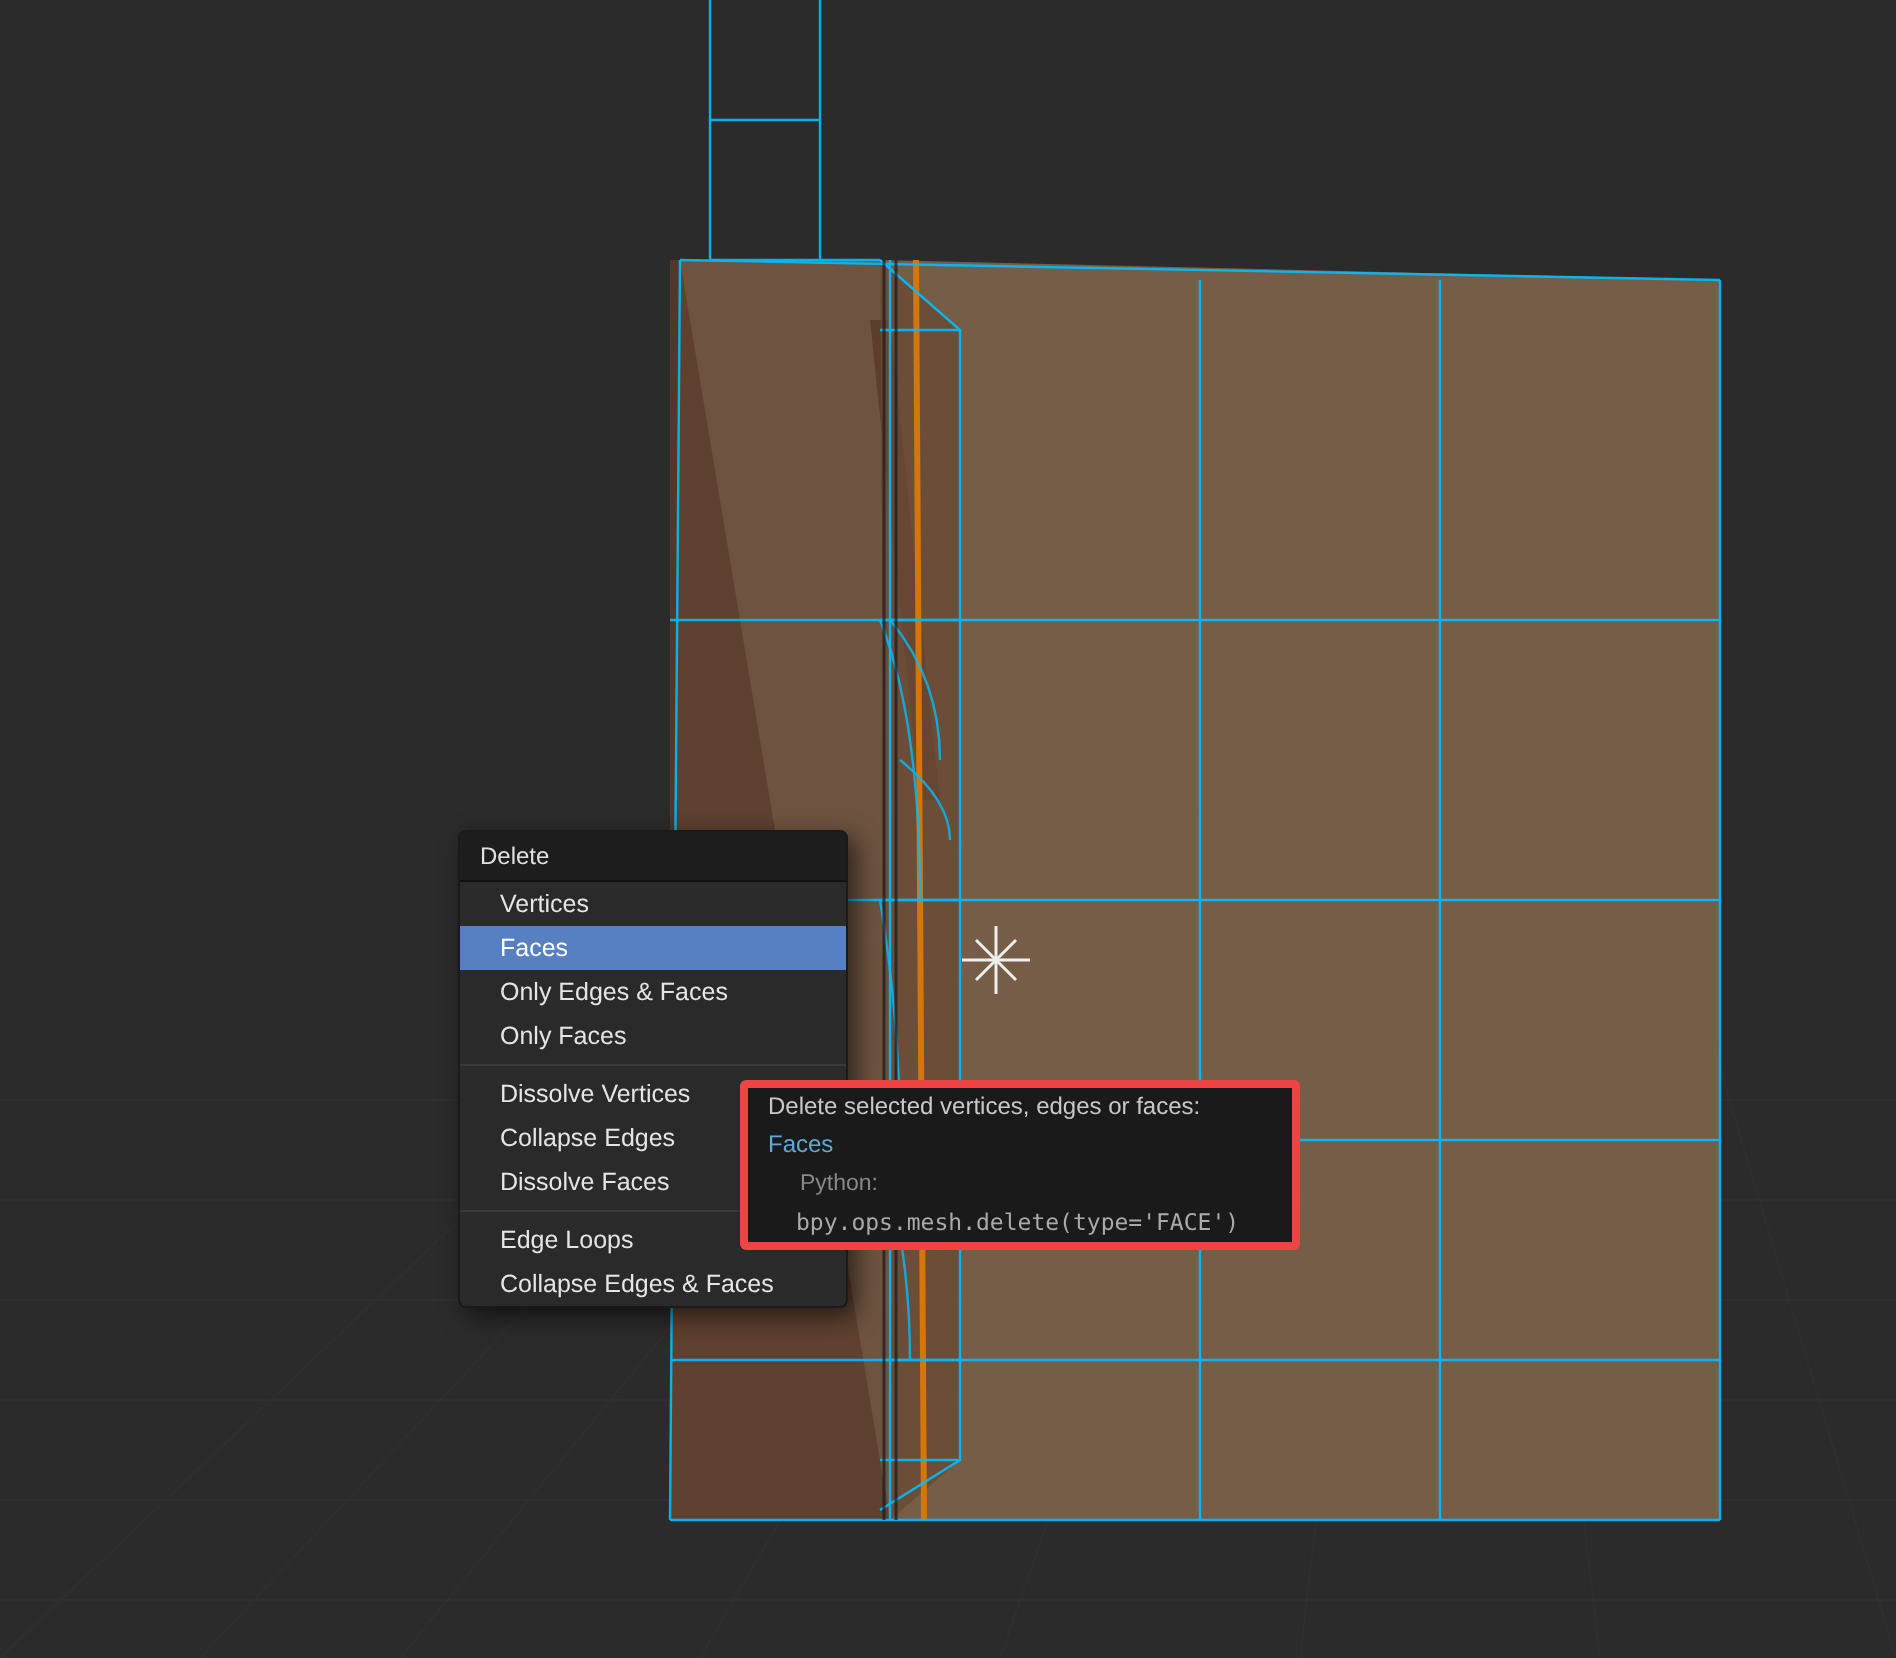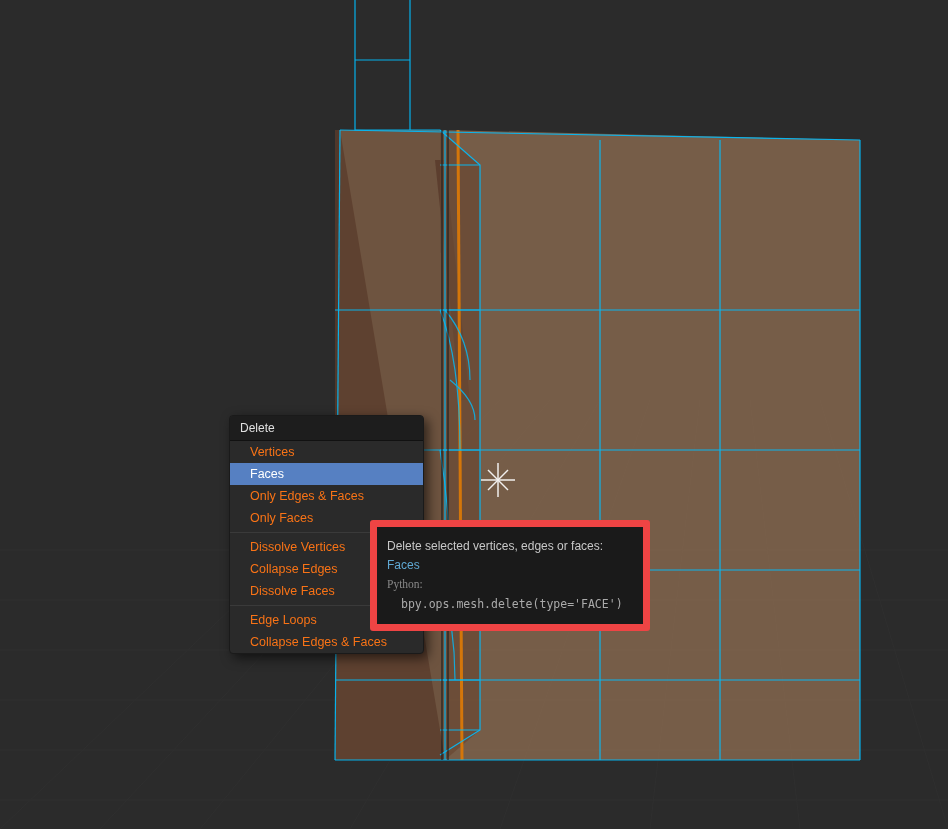--- a/index.html
+++ b/index.html
@@ -39,65 +39,66 @@
       background: #1d1d1d;
       color: #e0e0e0;
       padding: 5px 10px;
       font-size: 12px;
       font-weight: normal;
       border-bottom: 1px solid #111;
     }
 
     .menu-item {
       padding: 4px 10px 4px 20px;
-      color: #f97316;
+      color: #e5e5e5;
       cursor: pointer;
       font-size: 12.5px;
       white-space: nowrap;
     }
 
     .menu-item.active {
       background: #5680c2;
       color: #ffffff;
     }
 
     .menu-separator {
       height: 1px;
       background: #3a3a3a;
       margin: 3px 0;
     }
 
     
     .tooltip {
       position: absolute;
-      top: 520px;
+      top: 540px;
       left: 370px;
       background: #1a1a1a;
-      border: 7px solid #ef4444;
+      border: 4px solid #ef4444;
       border-radius: 3px;
-      padding: 10px 10px;
+      padding: 0 10px;
       color: #c8c8c8;
       font-size: 12px;
       z-index: 200;
       max-width: 280px;
       line-height: 1.6;
     }
 
     .tooltip .tooltip-title {
       color: #c8c8c8;
     }
 
     .tooltip .tooltip-highlight {
       color: #5fa8d3;
     }
 
     .tooltip .tooltip-python {
       color: #888888;
-      font-family: Liberation Serif, serif;
+      font-family: Liberation Sans, sans-serif;
       font-size: 11.5px;
+      margin-left: 16px;
     }
 
     .tooltip .tooltip-code {
       color: #aaaaaa;
       font-family: monospace;
       font-size: 11.5px;
       margin-left: 14px;
     }
 
     

